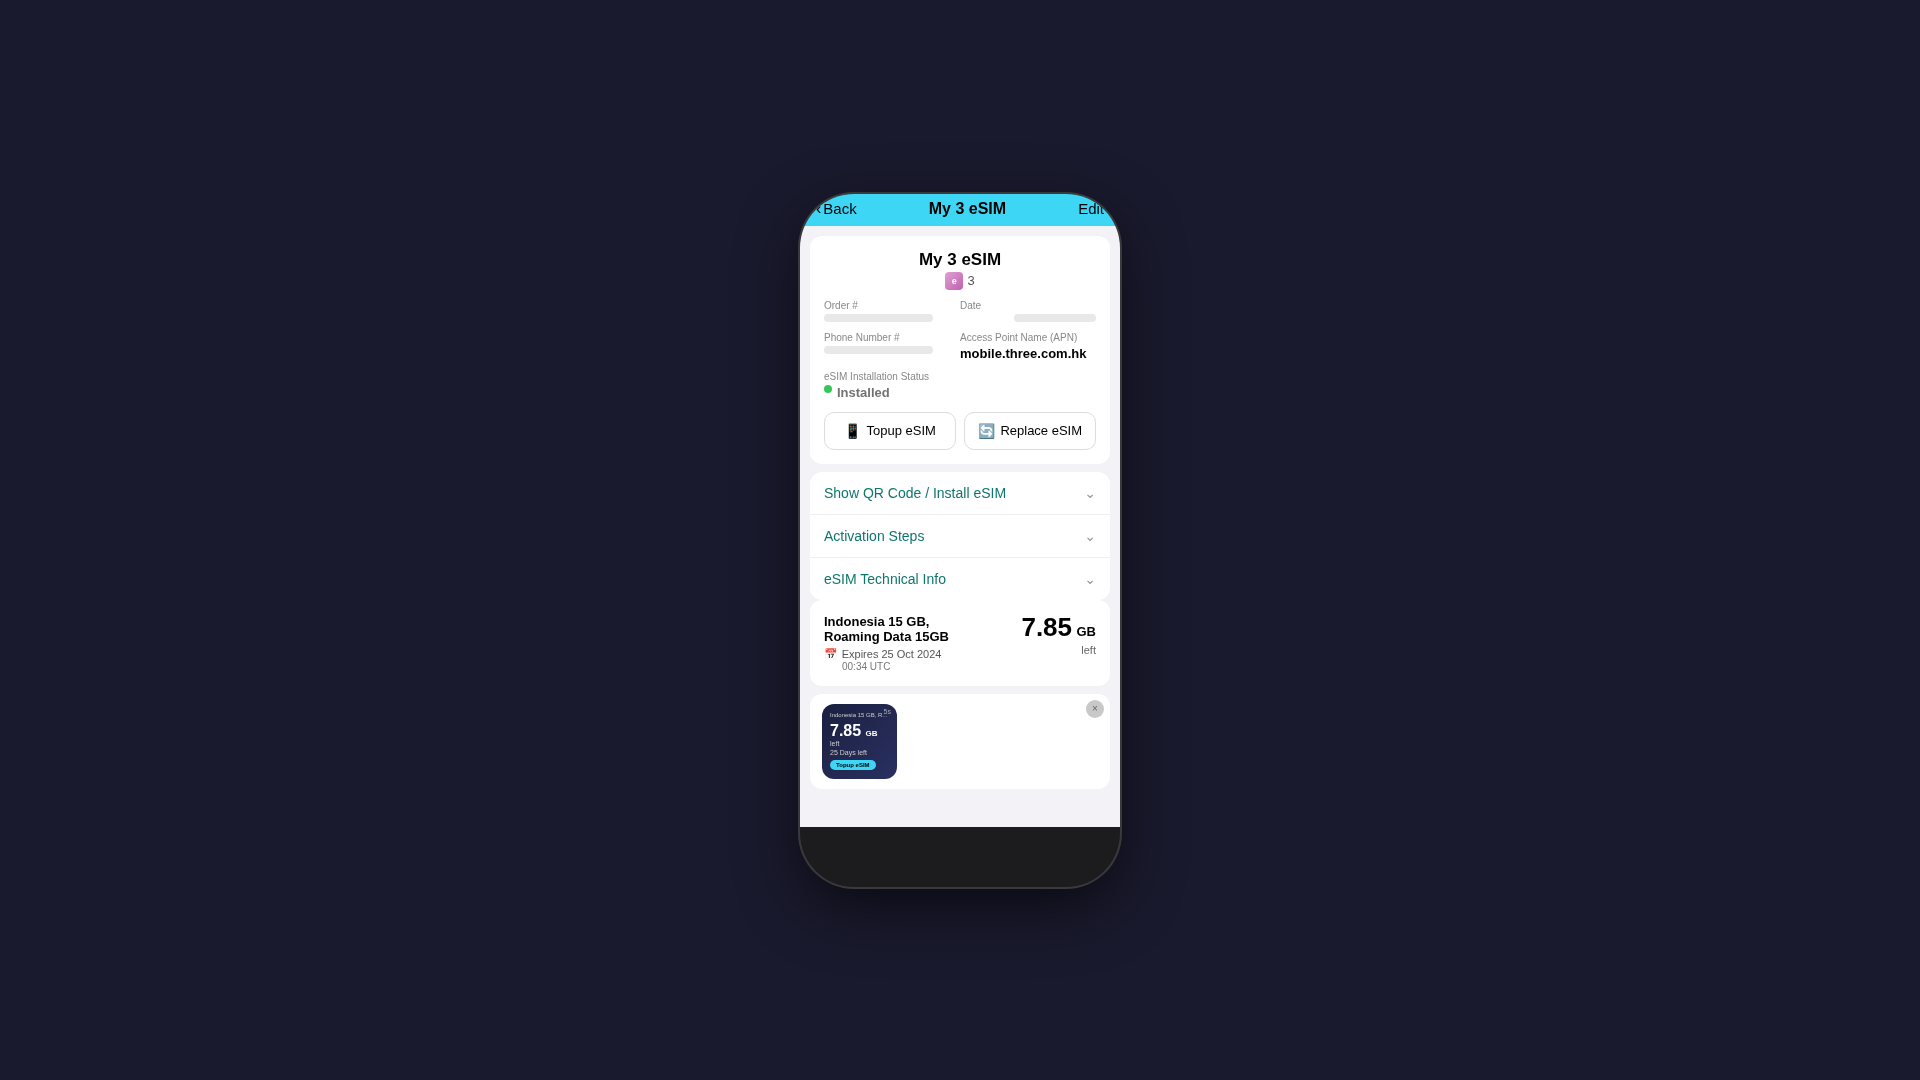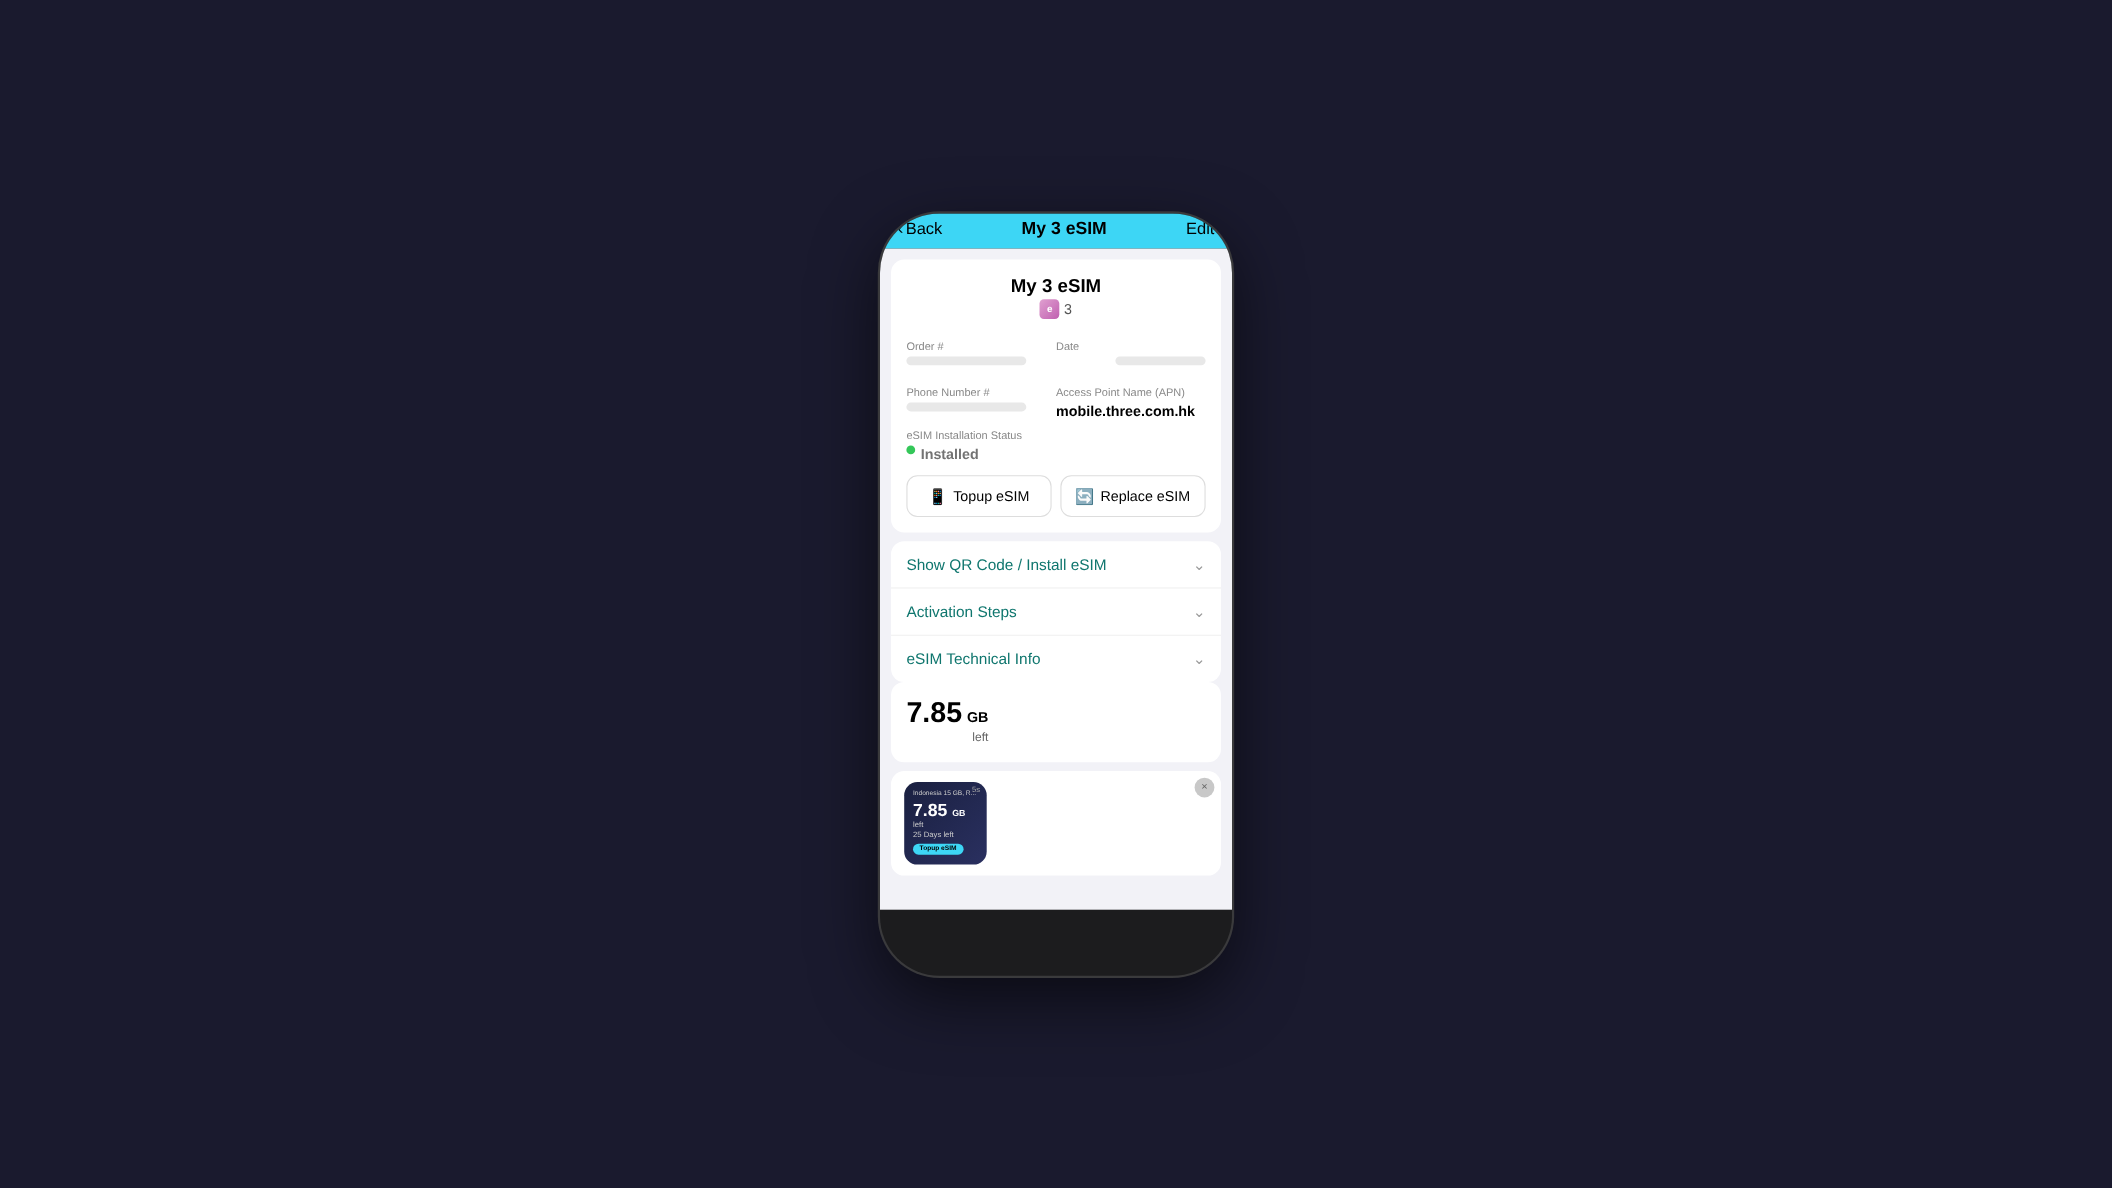--- a/index.html
+++ b/index.html
@@ -141,21 +141,21 @@
       align-items: center;
       justify-content: center;
       font-size: 9px;
       color: #fff;
       font-weight: bold;
     }
 
     .field-row {
       display: flex;
       justify-content: space-between;
-      margin-top: 20px;
+      margin-top: 10px;
     }
 
     .field-group {
       flex: 1;
     }
 
     .field-label {
       font-size: 10px;
       color: #888;
       margin-bottom: 3px;
@@ -550,20 +550,28 @@
       </div>
       <div class="accordion-item">
         <span class="accordion-label">eSIM Technical Info</span>
         <span class="chevron">⌄</span>
       </div>
     </div>
 
     <div>
       <div class="package-card">
         <div class="package-row">
+          <div>
+            <div class="package-name">Indonesia 15 GB, Roaming Data 15GB</div>
+            <div class="package-expiry">
+              <span>📅</span>
+              <span>Expires 25 Oct 2024</span>
+            </div>
+            <div style="font-size:10px;color:#777;margin-left:18px;">00:34 UTC</div>
+          </div>
           <div class="package-data-right">
             <div>
               <span class="package-gb-value">7.85</span>
               <span class="package-gb-unit"> GB</span>
               <br>
               <span class="package-gb-left">left</span>
             </div>
           </div>
         </div>
       </div>

